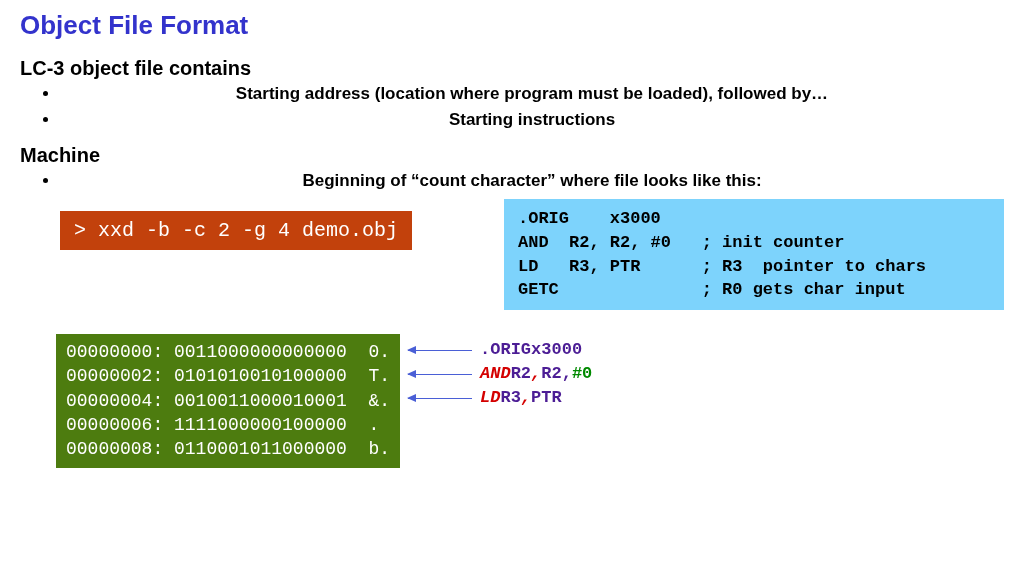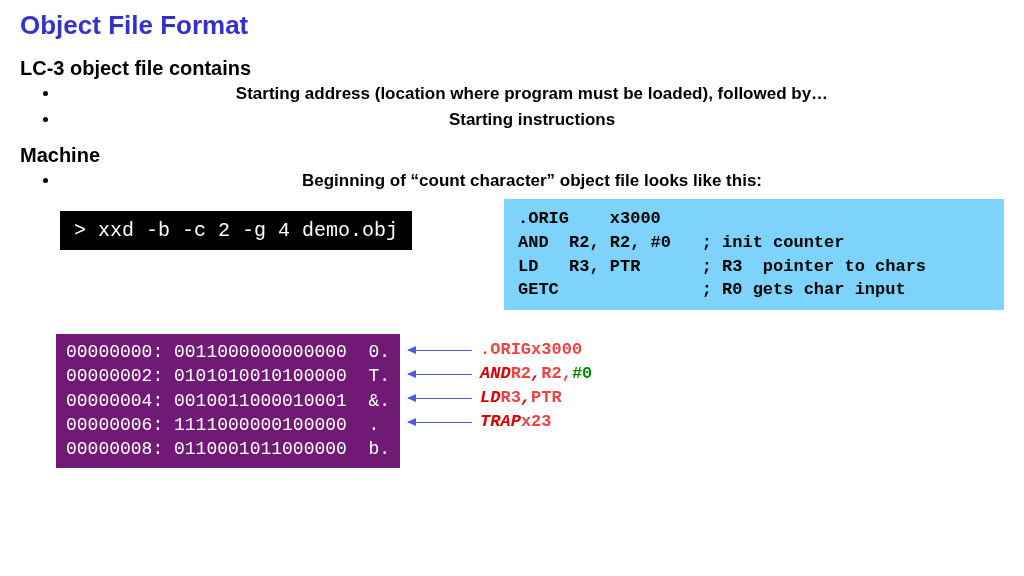--- a/index.html
+++ b/index.html
@@ -27,21 +27,21 @@
     margin: 2px 0 8px 0;
     padding-left: 40px;
     text-align: center;
   }
   ul.bullets li {
     font-weight: bold;
     font-size: 17px;
     margin-bottom: 6px;
   }
   .cmdbox {
-    background: #000000;
+    background: #c2410c;
     color: #fff;
     font-family: "Courier New", monospace;
     font-size: 20px;
     padding: 8px 14px;
     display: inline-block;
     margin-left: 40px;
     margin-top: 12px;
   }
   .asmblock {
     background: #7dd3fc;
@@ -50,21 +50,21 @@
     font-weight: bold;
     padding: 8px 14px;
     white-space: pre;
     line-height: 1.4;
     margin-left: 4px;
   }
   .row1 { display: flex; align-items: flex-start; margin-top: 4px; }
   .row1 .left { flex: 0 0 480px; }
   .row1 .right { flex: 1; }
   .hexblock {
-    background: #701a75;
+    background: #4d7c0f;
     color: #fff;
     font-family: "Courier New", monospace;
     font-size: 18px;
     padding: 6px 10px;
     white-space: pre;
     line-height: 1.35;
     display: inline-block;
     margin-left: 36px;
   }
   .row2 { display: flex; align-items: flex-start; margin-top: 24px; }
@@ -85,38 +85,38 @@
     margin-right: 8px;
   }
   .arrow::before {
     content: "";
     position: absolute;
     left: -1px; top: -4px;
     border-top: 4px solid transparent;
     border-bottom: 4px solid transparent;
     border-right: 9px solid #4a5fd6;
   }
-  .c-blue  { color: #ef4444; }
+  .c-blue  { color: #4c1d95; }
   .c-red   { color: #d40000; font-style: italic; }
   .c-green { color: #008a00; }
 </style>
 </head>
 <body>
 
 <div class="title">Object File Format</div>
 
 <div class="subhead">LC-3 object file contains</div>
 <ul class="bullets">
   <li>Starting address (location where program must be loaded), followed by…</li>
   <li>Starting instructions</li>
 </ul>
 
 <div class="subhead">Machine</div>
 <ul class="bullets">
-  <li>Beginning of “count character” object file looks like this:</li>
+  <li>Beginning of “count character” where file looks like this:</li>
 </ul>
 
 <div class="row1">
   <div class="left">
     <div class="cmdbox">&gt; xxd -b -c 2 -g 4 demo.obj</div>
   </div>
   <div class="right">
     <div class="asmblock">.ORIG    x3000
 AND  R2, R2, #0   ; init counter
 LD   R3, PTR      ; R3  pointer to chars
@@ -147,19 +147,14 @@
         <span class="c-blue">, </span>
         <span class="c-green">#0</span>
     </div>
     <div class="annot-row">
       <span class="arrow"></span>
       <span class="c-red">LD </span>
         <span class="c-blue">R3</span>
         <span class="c-red">, </span>
         <span class="c-blue">PTR</span>
     </div>
-    <div class="annot-row">
-      <span class="arrow"></span>
-      <span class="c-red">TRAP </span>
-        <span class="c-blue">x23</span>
-    </div>
   </div>
 </div>
 
 </body></html>

